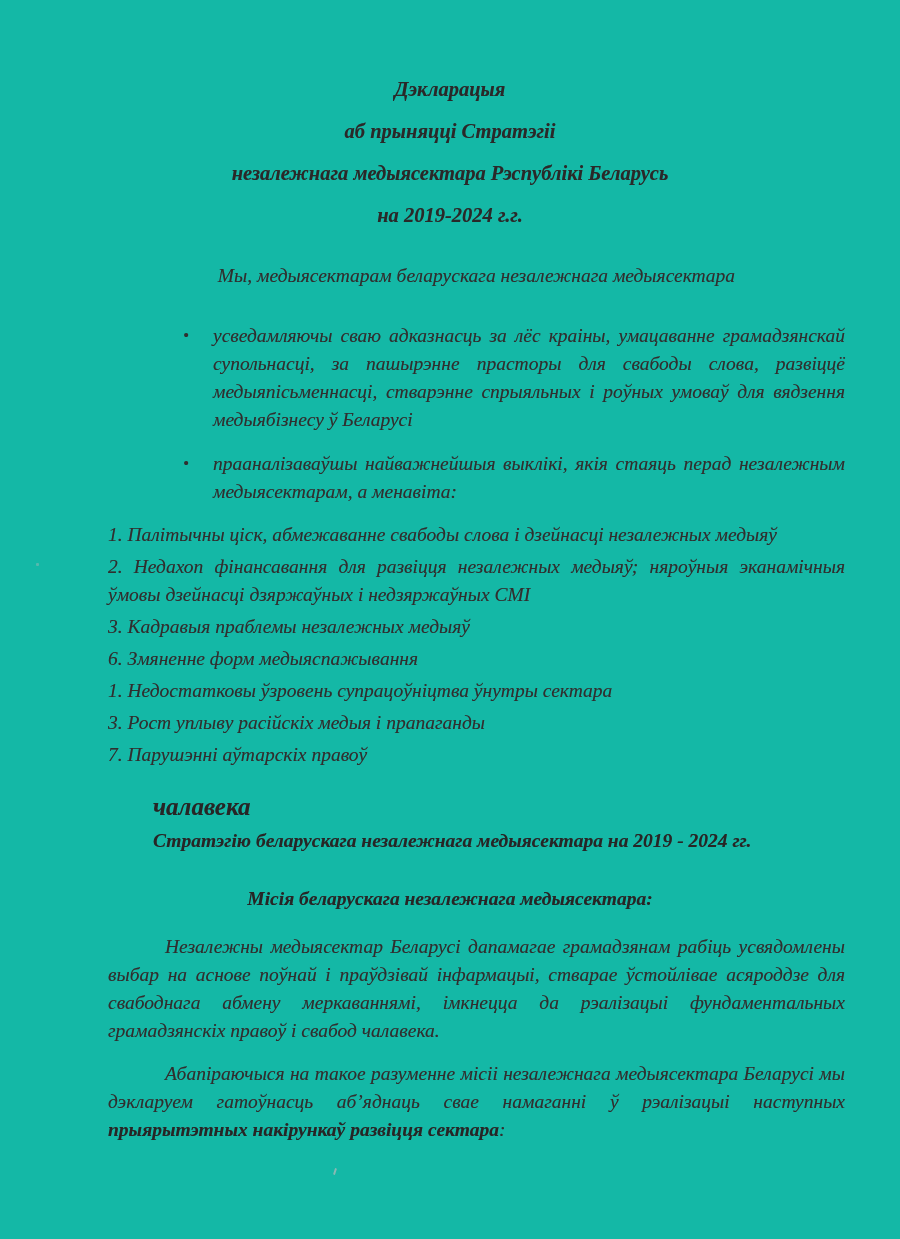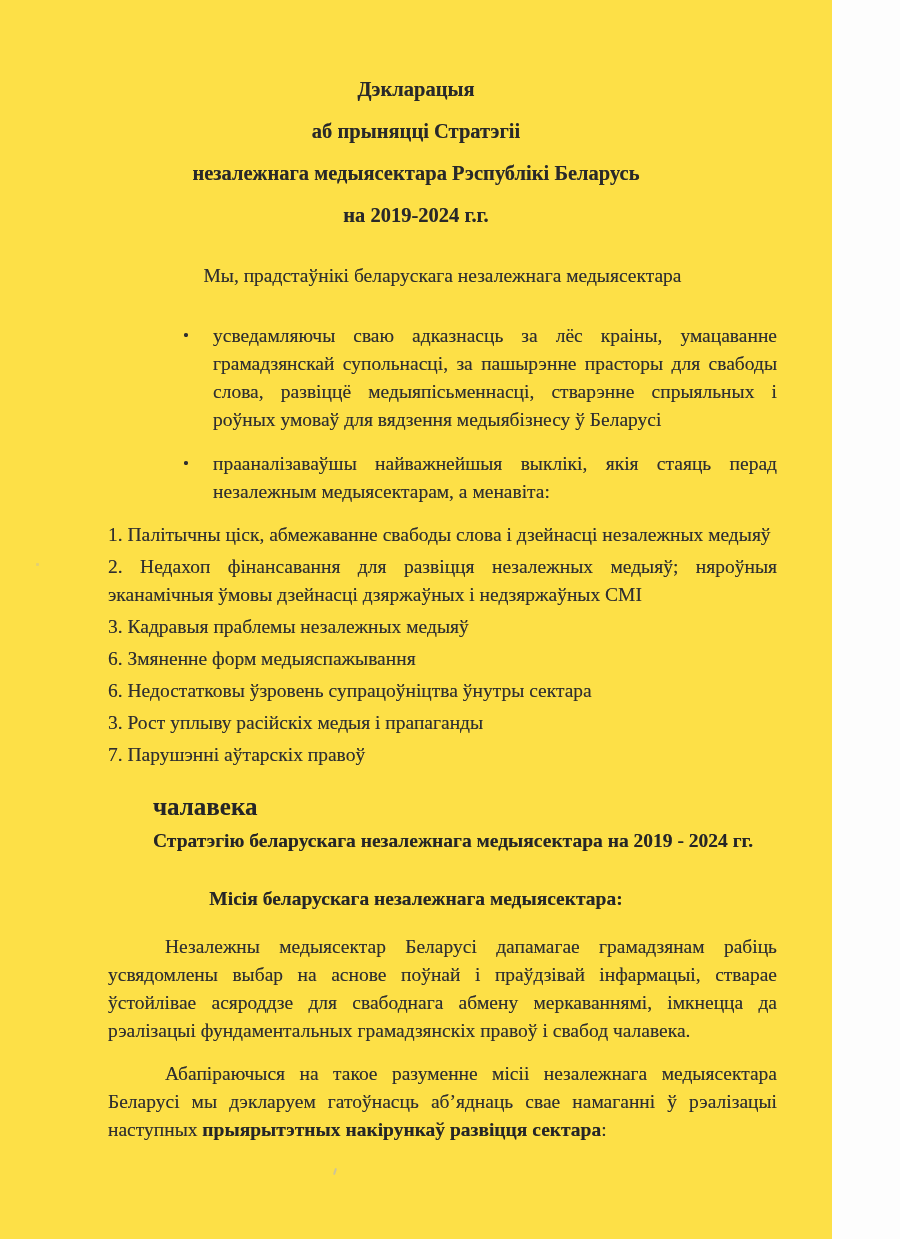--- a/index.html
+++ b/index.html
@@ -2,29 +2,30 @@
 <html lang="be"><head>
 <meta charset="utf-8">
 <style>
   html, body {
     margin: 0;
     padding: 0;
     background: #fdfdfd;
   }
   .page {
     position: relative;
-    width: 832px;
+    width: 900px;
     height: 1239px;
-    background: #fde047;
+    background: #14b8a6;
     overflow: hidden;
     color: #2f2f2f;
     font-family: "Liberation Serif", "DejaVu Serif", serif;
     font-size: 19.5px;
     line-height: 28px;
     text-shadow: 0 0 0.6px rgba(70,70,70,0.55);
+    font-style: italic;
   }
   .content {
     position: absolute;
     left: 108px;
     right: 55px;
     top: 0;
   }
   .center-full {
     margin-left: -108px;
     margin-right: -55px;
@@ -100,38 +101,38 @@
 <div class="page">
   <div class="content">
 
     <div class="title-block center-full">
       <div class="title-line">Дэкларацыя</div>
       <div class="title-line">аб прыняцці Стратэгіі</div>
       <div class="title-line">незалежнага медыясектара Рэспублікі Беларусь</div>
       <div class="title-line">на 2019-2024 г.г.</div>
     </div>
 
-    <p class="intro center-full">Мы, прадстаўнікі беларускага незалежнага медыясектара</p>
+    <p class="intro center-full">Мы, медыясектарам беларускага незалежнага медыясектара</p>
 
     <div class="bullet-item first">
       <span class="bullet-marker">•</span>
       <span class="bullet-text">усведамляючы сваю адказнасць за лёс краіны, умацаванне грамадзянскай супольнасці, за пашырэнне прасторы для свабоды слова, развіццё медыяпісьменнасці, стварэнне спрыяльных і роўных умоваў для вядзення медыябізнесу ў Беларусі</span>
     </div>
 
     <div class="bullet-item second">
       <span class="bullet-marker">•</span>
       <span class="bullet-text">прааналізаваўшы найважнейшыя выклікі, якія стаяць перад незалежным медыясектарам, а менавіта:</span>
     </div>
 
     <div class="challenges">
       <p class="challenge-item first">1. Палітычны ціск, абмежаванне свабоды слова і дзейнасці незалежных медыяў</p>
       <p class="challenge-item">2. Недахоп фінансавання для развіцця незалежных медыяў; няроўныя эканамічныя ўмовы дзейнасці дзяржаўных і недзяржаўных СМІ</p>
       <p class="challenge-item">3. Кадравыя праблемы незалежных медыяў</p>
       <p class="challenge-item">6. Змяненне форм медыяспажывання</p>
-      <p class="challenge-item">6. Недостатковы ўзровень супрацоўніцтва ўнутры сектара</p>
+      <p class="challenge-item">1. Недостатковы ўзровень супрацоўніцтва ўнутры сектара</p>
       <p class="challenge-item">3. Рост уплыву расійскіх медыя і прапаганды</p>
       <p class="challenge-item">7. Парушэнні аўтарскіх правоў</p>
     </div>
 
     <h2 class="adopted-heading">чалавека</h2>
     <p class="adopted-subheading">Стратэгію беларускага незалежнага медыясектара на 2019 - 2024 гг.</p>
 
     <p class="mission-heading center-full">Місія беларускага незалежнага медыясектара:</p>
 
     <p class="para">Незалежны медыясектар Беларусі дапамагае грамадзянам рабіць усвядомлены выбар на аснове поўнай і праўдзівай інфармацыі, стварае ўстойлівае асяроддзе для свабоднага абмену меркаваннямі, імкнецца да рэалізацыі фундаментальных грамадзянскіх правоў і свабод чалавека.</p>

